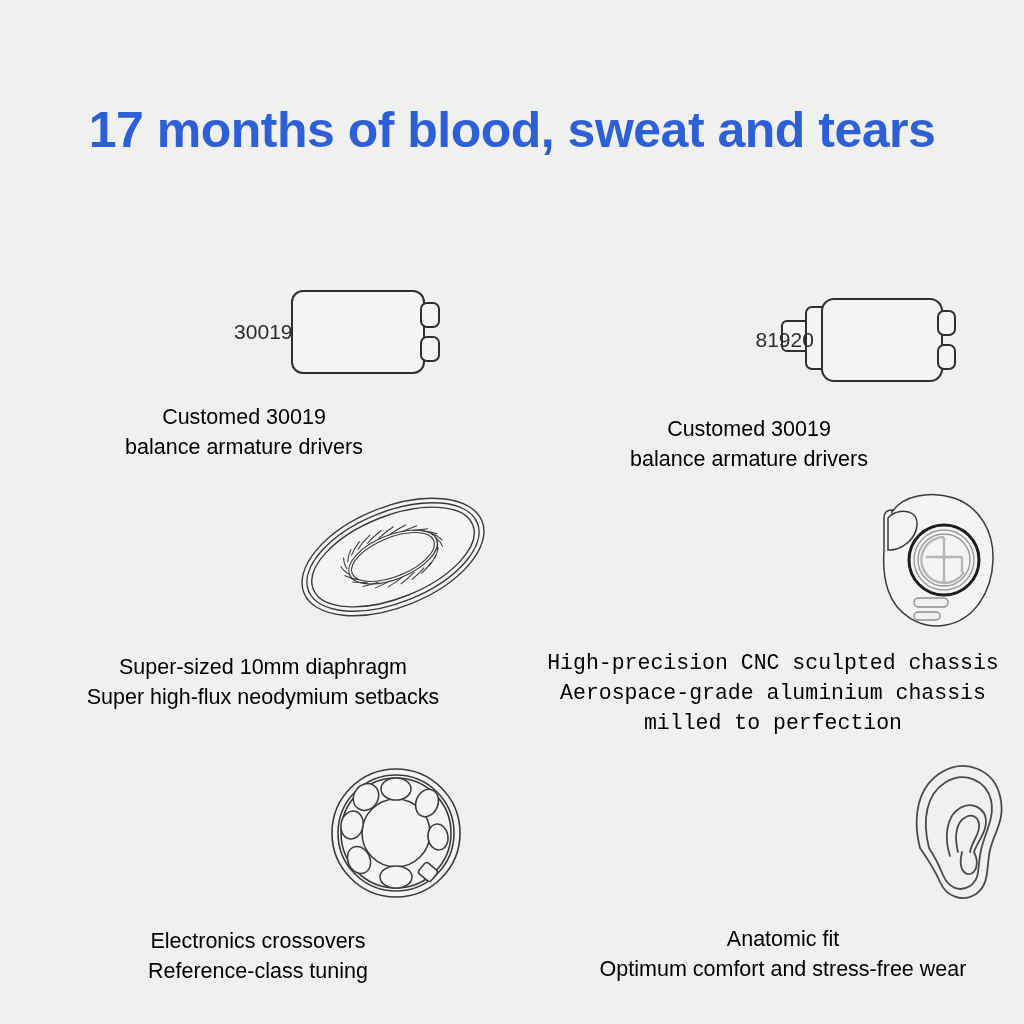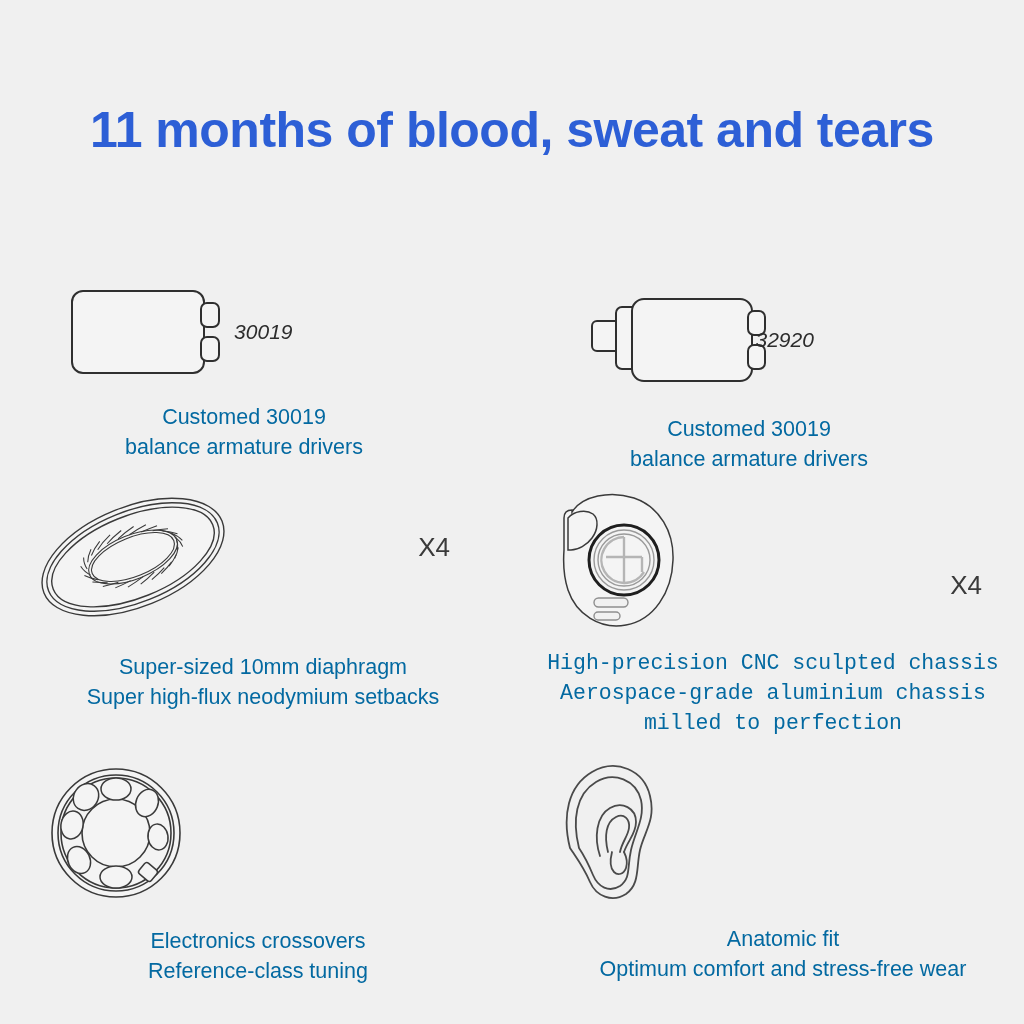--- a/index.html
+++ b/index.html
@@ -42,26 +42,25 @@
   }
   .cell {
     position: absolute;
     box-sizing: border-box;
   }
   .cell-art {
     position: relative;
     height: 120px;
     display: flex;
     align-items: center;
-    justify-content: flex-start;
-    font-style: italic;
+    justify-content: flex-end;
   }
   .cell-caption {
     text-align: center;
-    color: #0369a1;
+    color: #000000;
     font-size: 21.5px;
     line-height: 30px;
     white-space: pre-line;
   }
 
   
   .cap-wrap {
     position: relative;
     display: block;
   }
@@ -101,21 +100,21 @@
     color: #2c2c2c;
     font-family: "Liberation Sans", sans-serif;
     pointer-events: none;
   }
   svg { display: block; overflow: visible; }
 </style>
 </head>
 <body>
 
 <div class="title-block">
-  <div class="title-line">11 months of blood, sweat and tears</div>
+  <div class="title-line">17 months of blood, sweat and tears</div>
 </div>
 
 <div class="grid">
 
   <div class="cell" id="cell-driver-30019">
     <div class="cell-art">
       <span class="label-num" style="left:50%;top:50%;transform:translate(-58%,-52%);">30019</span>
       <svg width="200" height="110" viewBox="0 0 200 110">
         <g fill="#f4f4f4" stroke="#2f2f2f" stroke-width="2">
           <rect x="14" y="14" width="132" height="82" rx="11" ry="11"></rect>
@@ -126,21 +125,21 @@
     </div>
     <div class="cap-wrap">
       <div class="cell-caption">Customed 30019
 balance armature drivers</div>
       <span class="qty">X4</span>
     </div>
   </div>
 
   <div class="cell" id="cell-driver-50060">
     <div class="cell-art">
-      <span class="label-num" style="left:50%;top:50%;transform:translate(-42%,-50%);">32920</span>
+      <span class="label-num" style="left:50%;top:50%;transform:translate(-42%,-50%);">81920</span>
       <svg width="230" height="110" viewBox="0 0 230 110">
         <g fill="#f4f4f4" stroke="#2f2f2f" stroke-width="2">
           <rect x="22" y="36" width="28" height="30" rx="5" ry="5"></rect>
           <rect x="46" y="22" width="22" height="62" rx="6" ry="6"></rect>
           <rect x="62" y="14" width="120" height="82" rx="12" ry="12"></rect>
           <rect x="178" y="26" width="17" height="24" rx="6" ry="6"></rect>
           <rect x="178" y="60" width="17" height="24" rx="6" ry="6"></rect>
         </g>
       </svg>
     </div>

